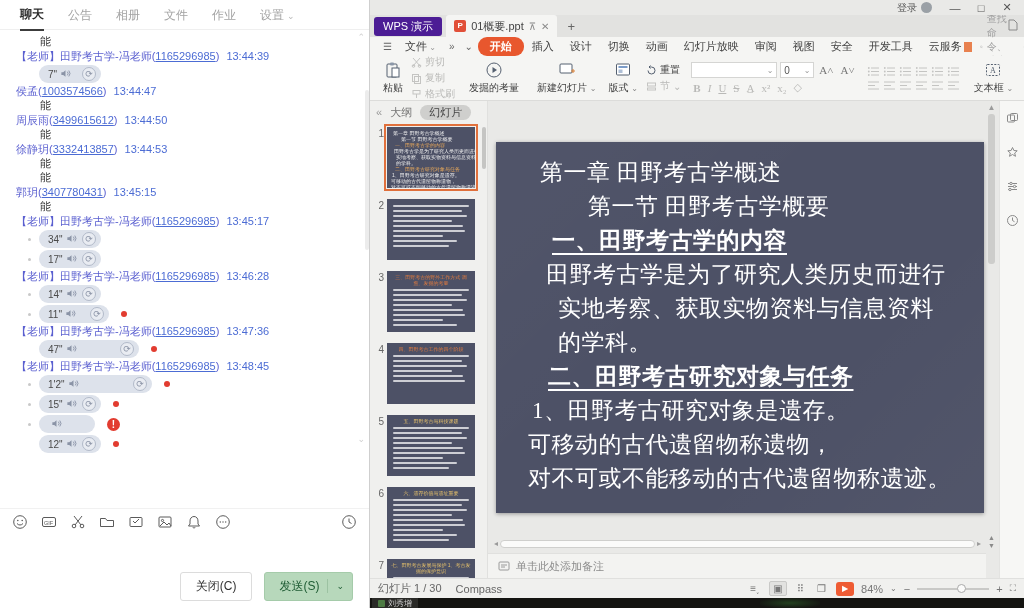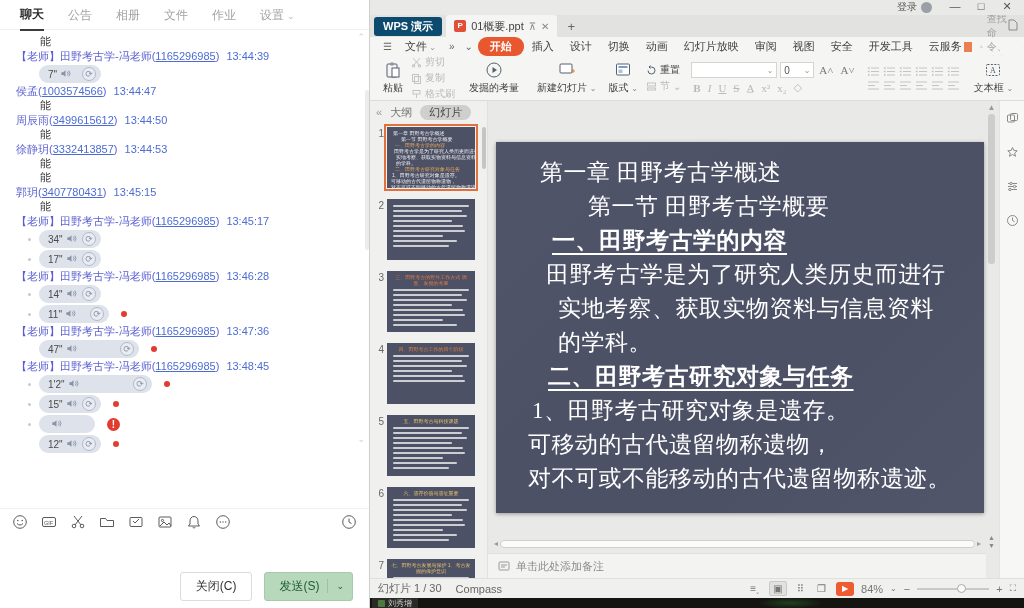--- a/index.html
+++ b/index.html
@@ -50,27 +50,27 @@
     border-radius:3px; }
   .btn-send { background:#b7d8bb; border:1px solid #a5cbaa; color:#1f5c34; font-size:12px;
     padding:5px 8px 5px 14px; border-radius:3px; display:flex; align-items:center; gap:8px; }
   .btn-send .sep { width:1px; height:14px; background:#9cc2a2; }
   .btn-send .caret { font-size:9px; }
 
   
   #wps { position:absolute; left:370px; top:0; width:654px; height:608px; background:#f5f5f3;
     display:flex; flex-direction:column; }
   .wps-top { height:15px; background:#e9e9e7; position:relative; flex:none; }
-  .wps-top .win-controls { position:absolute; right:4px; top:0; height:15px; display:flex; align-items:flex-start;
+  .wps-top .win-controls { position:absolute; right:4px; top:0; height:15px; display:flex; align-items:center;
     gap:0; font-size:11px; color:#555; }
   .win-btn { width:26px; text-align:center; font-size:11px; color:#555; }
   .login-chip { display:flex; align-items:center; gap:4px; margin-right:10px; font-size:10px; color:#555; }
   .avatar-dot { width:11px; height:11px; border-radius:50%; background:#9aa0a6; }
   .wps-tabrow { height:22px; background:#e2e2e0; display:flex; align-items:center; padding-left:4px; flex:none; }
-  .apptab { background:#0c4a6e; color:#fff; font-size:11px; padding:2px 9px; border-radius:3px; margin-right:4px;font-weight:bold; }
+  .apptab { background:#4c1d95; color:#fff; font-size:11px; padding:2px 9px; border-radius:3px; margin-right:4px; }
   .doctab { background:#f5f5f3; height:22px; display:flex; align-items:center; gap:5px; padding:0 8px;
     font-size:11px; color:#444; border-radius:3px 3px 0 0; }
   .ppt-ico { width:12px; height:12px; background:#e14f38; color:#fff; font-size:8px; font-weight:bold;
     border-radius:2px; text-align:center; line-height:12px; }
   .tab-x, .tab-pin { color:#8a8a8a; font-size:10px; }
   .newtab { color:#666; font-size:13px; margin-left:10px; }
   .tabrow-right { margin-left:auto; margin-right:6px; color:#8a8a8a; }
   .wps-menubar { height:19px; display:flex; align-items:center; font-size:11px; color:#3f3f3f;
     padding:0 8px; flex:none; }
   .menu-item { padding:1px 8px; white-space:nowrap; }

